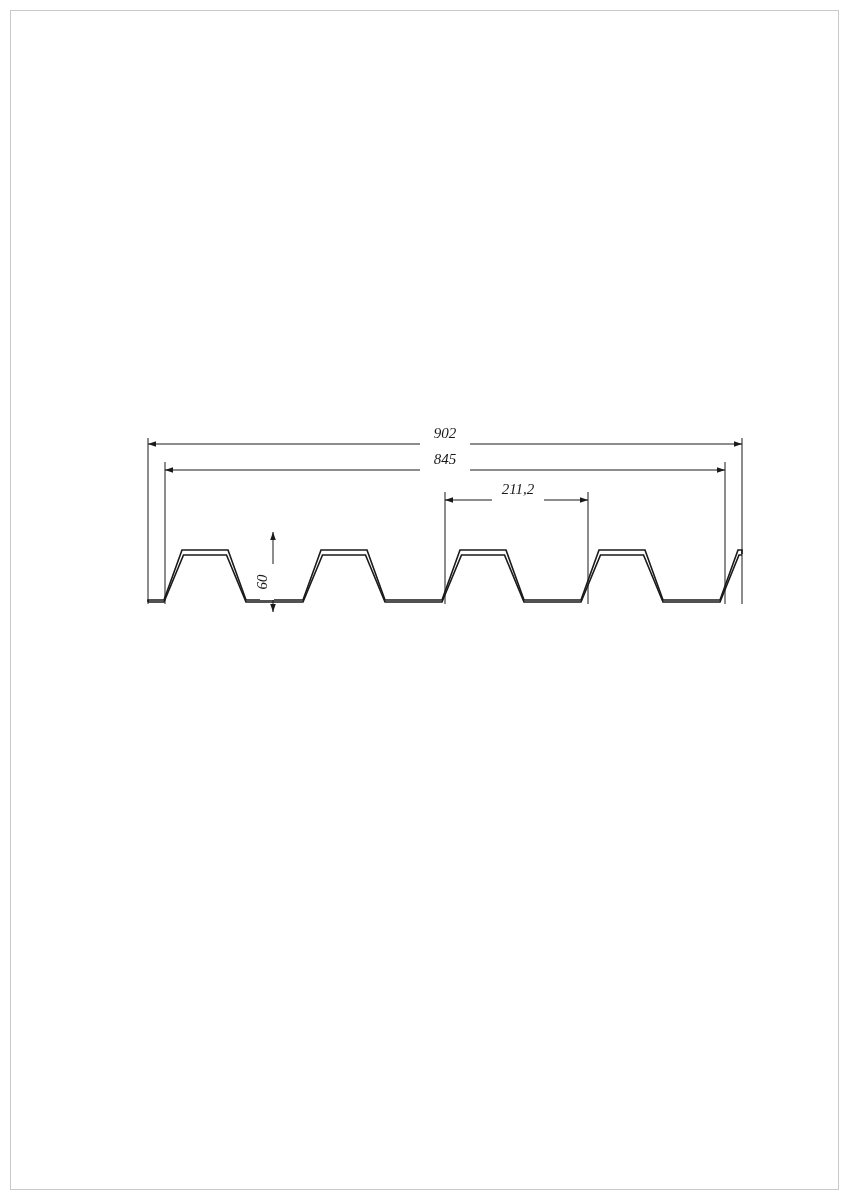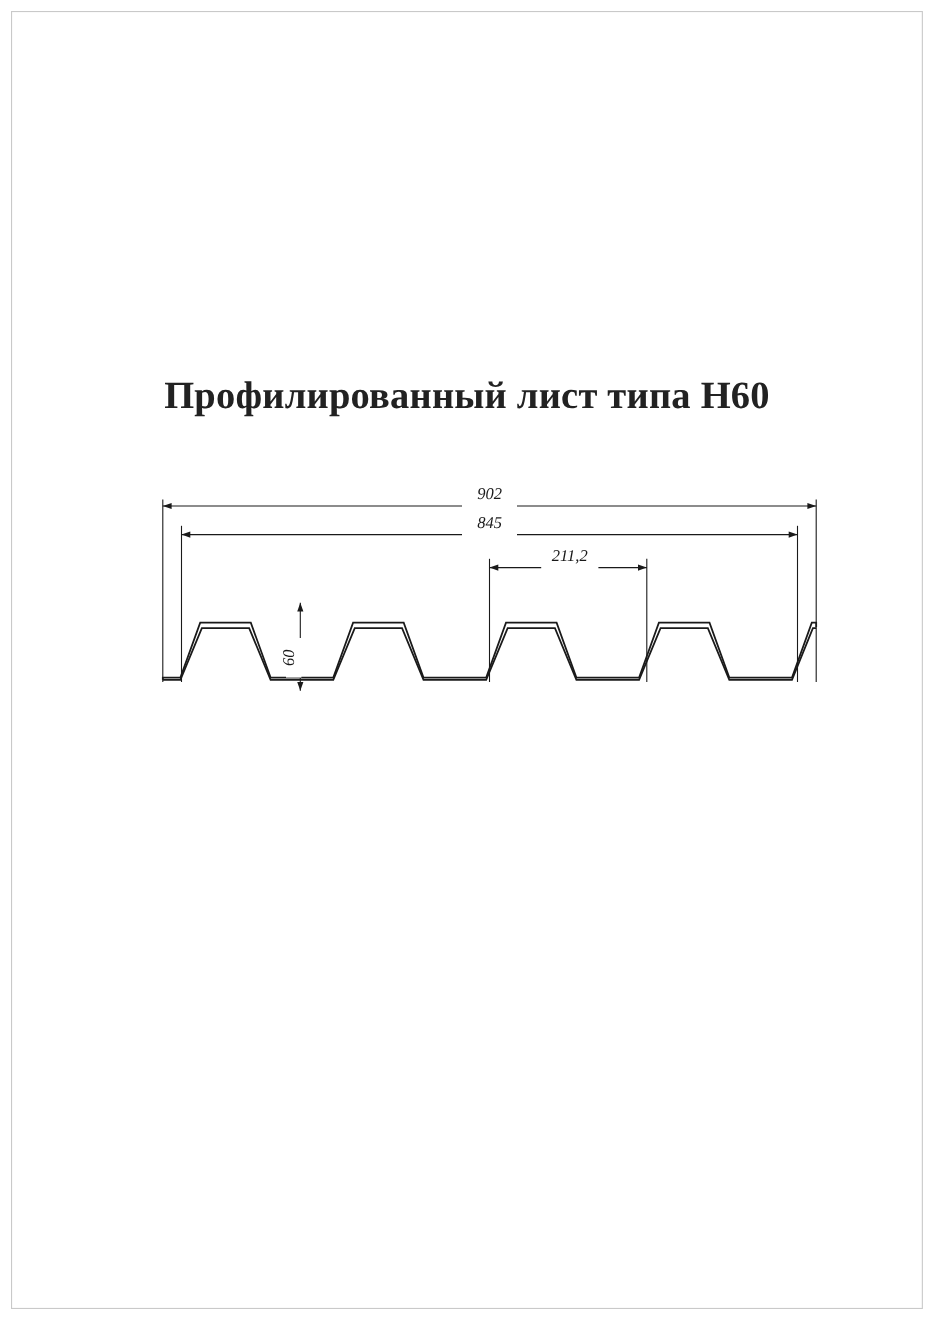--- a/index.html
+++ b/index.html
@@ -42,42 +42,41 @@
     font-family: "Liberation Serif", serif;
     font-size: 35px;
     font-weight: bold;
     color: #222222;
     letter-spacing: 0.2px;
     white-space: nowrap;
   }
   .drawing {
     position: absolute;
     left: 110px;
-    top: 430px;
+    top: 414px;
     width: 680px;
     height: 260px;
   }
   .drawing svg {
     display: block;
   }
   .dim-text {
     font-family: "Liberation Serif", serif;
     font-style: italic;
     font-size: 15px;
     fill: #1a1a1a;
   }
 </style>
 </head>
 <body>
 
 <div class="page">
 
   <div class="page-border"></div>
 
-  <div class="doc-title">Профилированный лист типа Н60</div>
 
   <div class="drawing">
     <svg width="680" height="260" viewBox="0 0 680 260" xmlns="http://www.w3.org/2000/svg">
 
       <g stroke="#1a1a1a" stroke-width="1" fill="none">
 
         <line x1="38" y1="24" x2="38" y2="190"></line>
         <line x1="632" y1="24" x2="632" y2="190"></line>
 
         <line x1="55" y1="48" x2="55" y2="190"></line>

